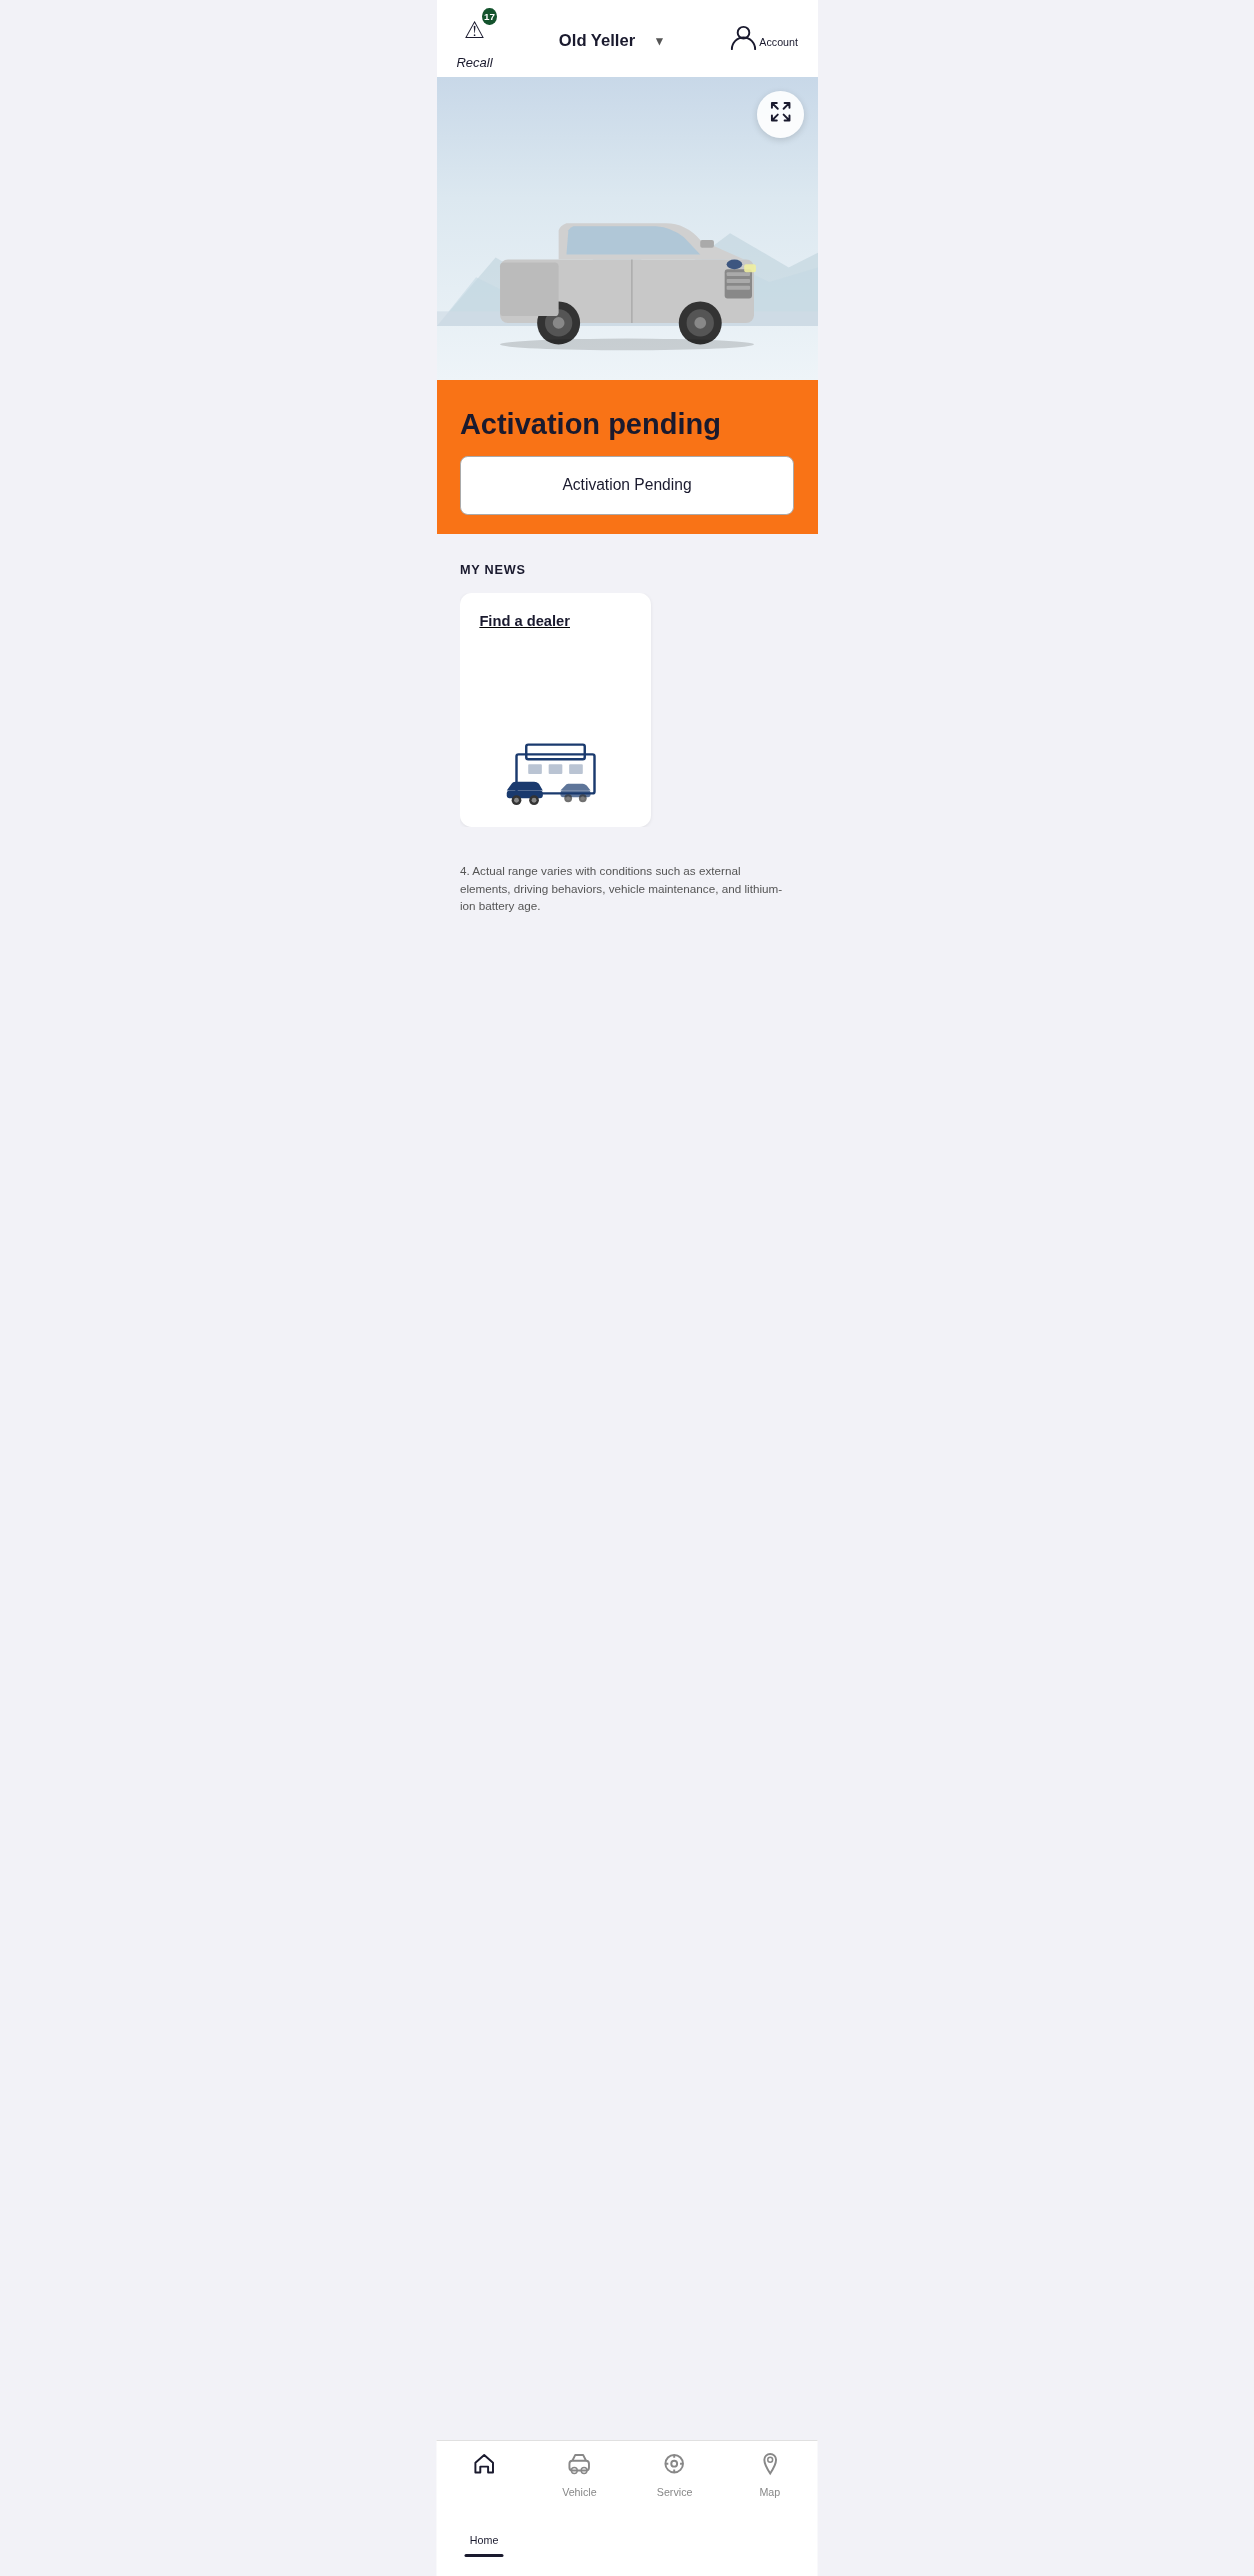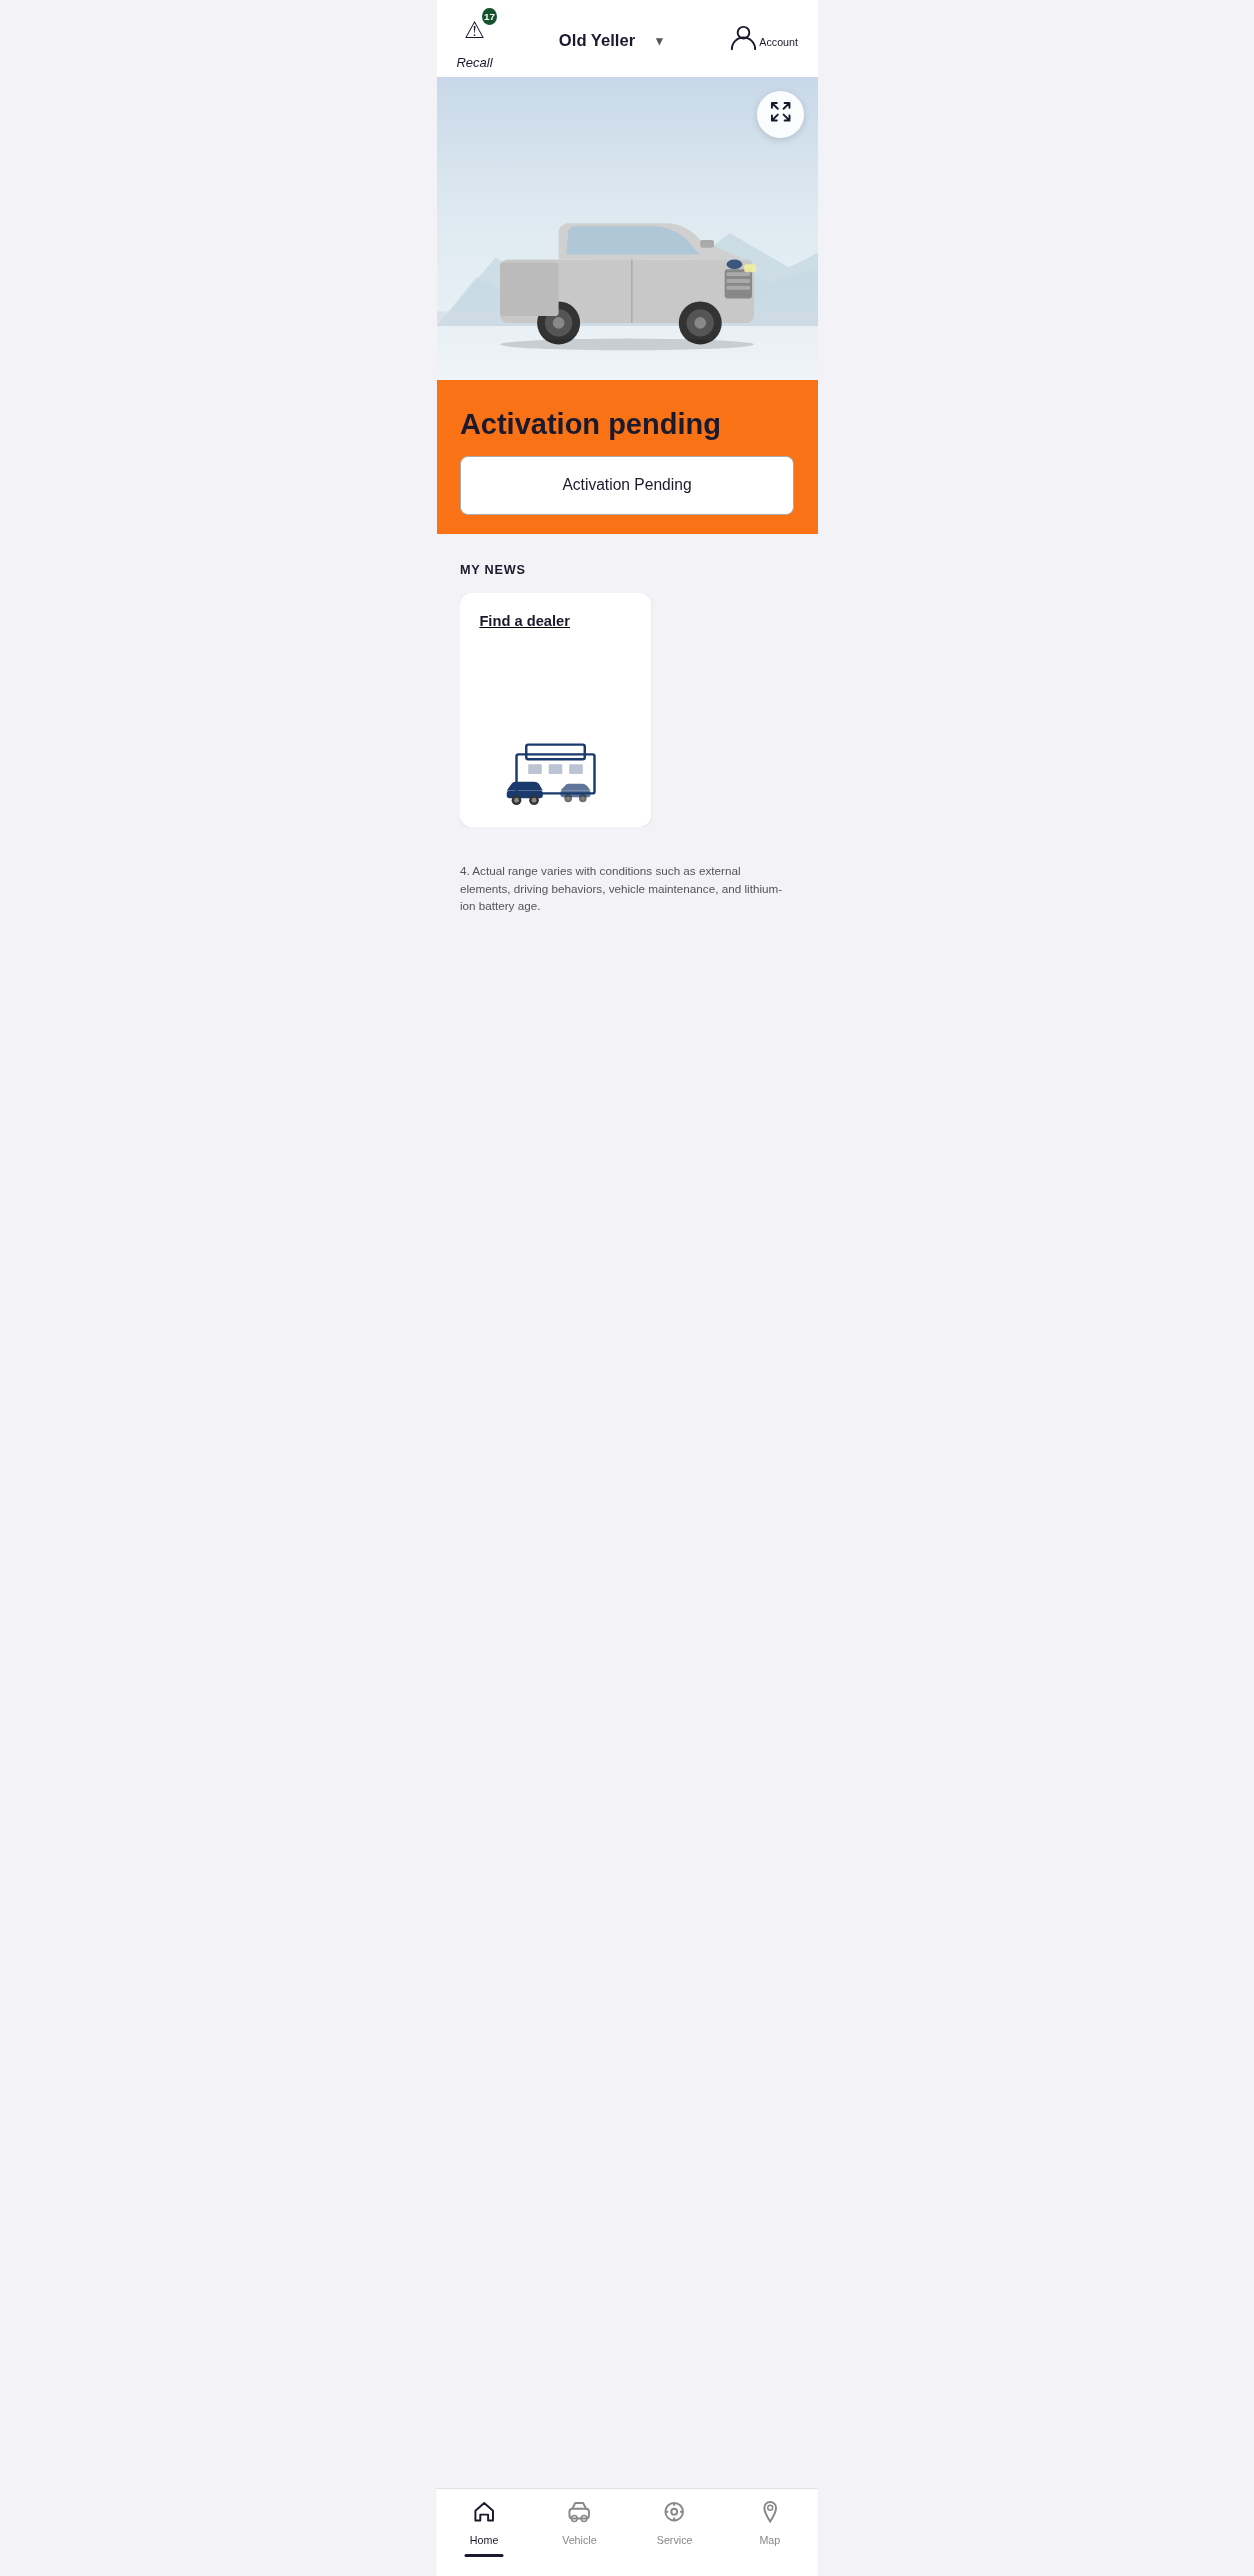--- a/index.html
+++ b/index.html
@@ -279,20 +279,21 @@
       color: #1a1a2e;
     }
 
     .nav-label {
       font-size: 10.7px;
       color: #888;
     }
 
     .nav-item.active .nav-label {
       color: #1a1a2e;
+      margin-top: 48px;
     }
 
     .home-underline {
       height: 2.9px;
       background: #1a1a2e;
       width: 39px;
       border-radius: 2px;
       margin-top: 3.9px;
     }
 

